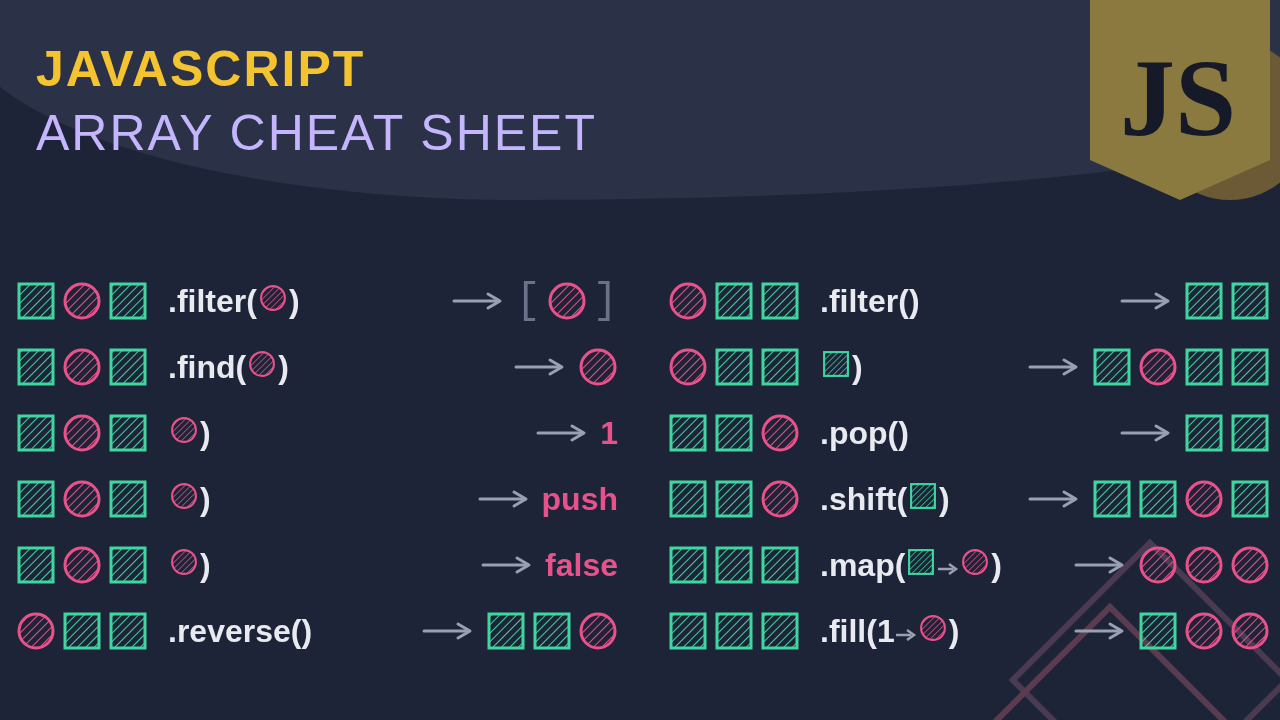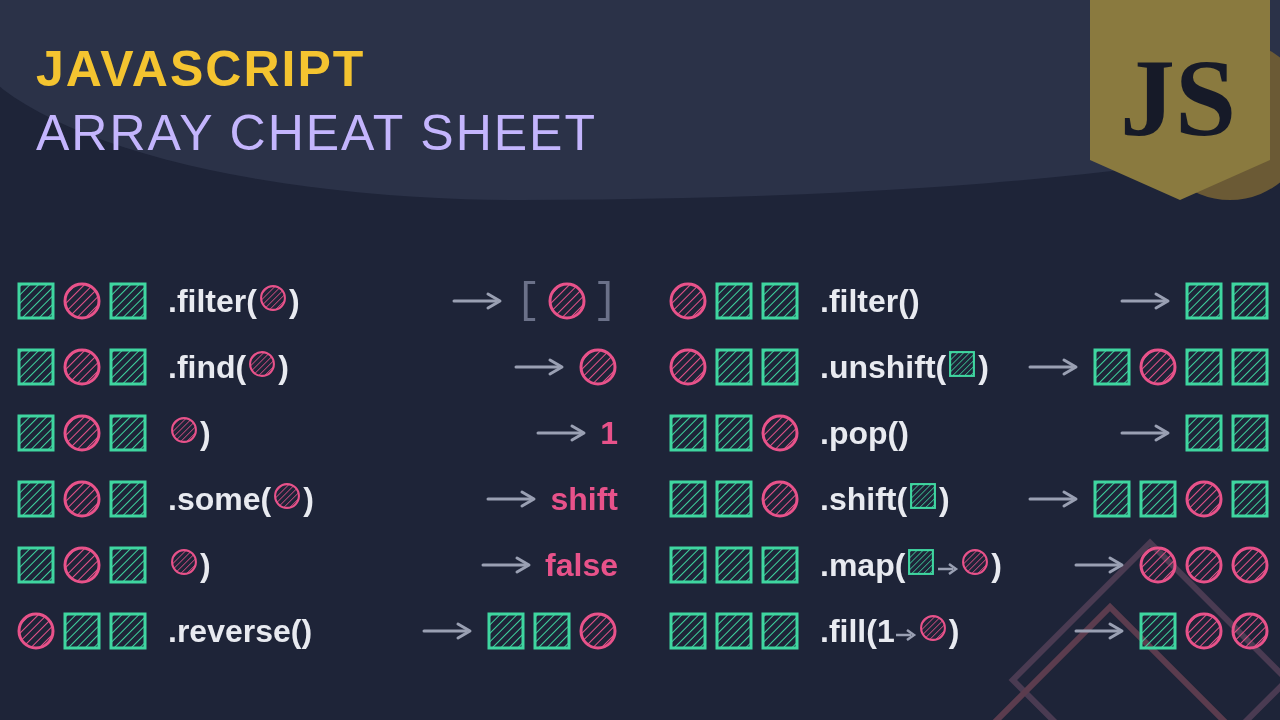--- a/index.html
+++ b/index.html
@@ -310,37 +310,36 @@
         <circle cx="20" cy="20" r="17" fill="url(#hatch-ci)" stroke="#e8528a" stroke-width="3"></circle>
       </svg>
             </span>
             <span class="shape ">
       <svg viewBox="0 0 40 40">
         <rect x="3" y="3" width="34" height="34" fill="url(#hatch-sq)" stroke="#3fd6a0" stroke-width="3"></rect>
       </svg>
             </span>
           </div>
           <div class="method">
-            <span>.some(</span>
-            <span class="inline-shape"><span class="shape sm">
-      <svg viewBox="0 0 40 40">
-        <circle cx="20" cy="20" r="17" fill="url(#hatch-ci)" stroke="#e8528a" stroke-width="3"></circle>
-      </svg>
-              </span></span>
-            <span>)</span>
-          </div>
-        </div>
-        <div class="arrow">
-          <svg width="52" height="20" viewBox="0 0 52 20">
-    <line x1="2" y1="10" x2="44" y2="10" stroke-width="3" stroke-linecap="round"></line>
-    <polyline points="36,3 48,10 36,17" fill="none" stroke-width="3" stroke-linecap="round" stroke-linejoin="round"></polyline>
-  </svg>
-        </div>
-        <div class="output">
-          <span class="output-text">shift</span>
+            <span class="inline-shape"><span class="shape sm">
+      <svg viewBox="0 0 40 40">
+        <circle cx="20" cy="20" r="17" fill="url(#hatch-ci)" stroke="#e8528a" stroke-width="3"></circle>
+      </svg>
+              </span></span>
+            <span>)</span>
+          </div>
+        </div>
+        <div class="arrow">
+          <svg width="52" height="20" viewBox="0 0 52 20">
+    <line x1="2" y1="10" x2="44" y2="10" stroke-width="3" stroke-linecap="round"></line>
+    <polyline points="36,3 48,10 36,17" fill="none" stroke-width="3" stroke-linecap="round" stroke-linejoin="round"></polyline>
+  </svg>
+        </div>
+        <div class="output">
+          <span class="output-text">push</span>
         </div>
       </div>
       <div class="row">
         <div class="left-group">
           <div class="input-seq">
             <span class="shape ">
       <svg viewBox="0 0 40 40">
         <rect x="3" y="3" width="34" height="34" fill="url(#hatch-sq)" stroke="#3fd6a0" stroke-width="3"></rect>
       </svg>
             </span>
@@ -480,21 +479,20 @@
         <rect x="3" y="3" width="34" height="34" fill="url(#hatch-sq)" stroke="#3fd6a0" stroke-width="3"></rect>
       </svg>
             </span>
             <span class="shape ">
       <svg viewBox="0 0 40 40">
         <rect x="3" y="3" width="34" height="34" fill="url(#hatch-sq)" stroke="#3fd6a0" stroke-width="3"></rect>
       </svg>
             </span>
           </div>
           <div class="method">
-            <span>.unshift(</span>
             <span class="inline-shape"><span class="shape sm">
       <svg viewBox="0 0 40 40">
         <rect x="3" y="3" width="34" height="34" fill="url(#hatch-sq)" stroke="#3fd6a0" stroke-width="3"></rect>
       </svg>
               </span></span>
             <span>)</span>
           </div>
         </div>
         <div class="arrow">
           <svg width="52" height="20" viewBox="0 0 52 20">

